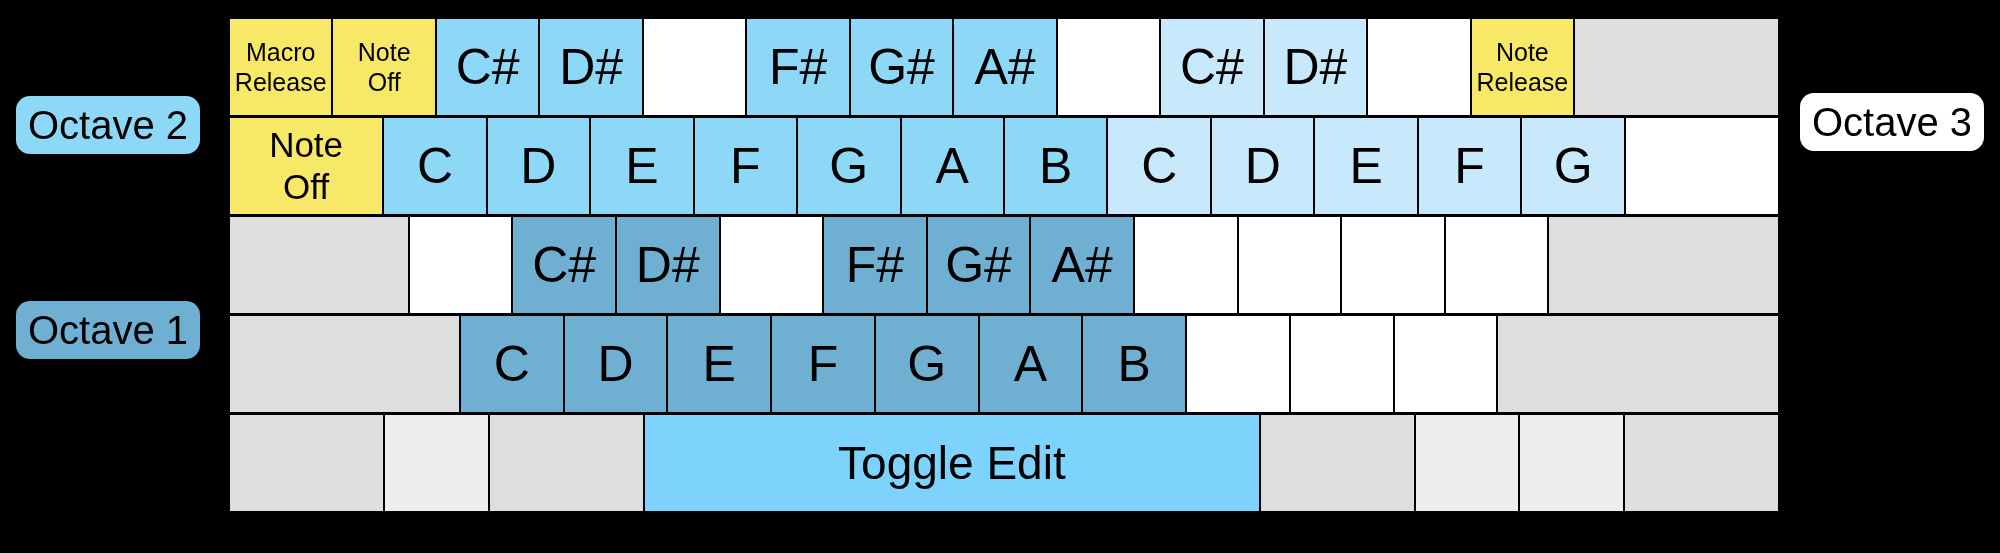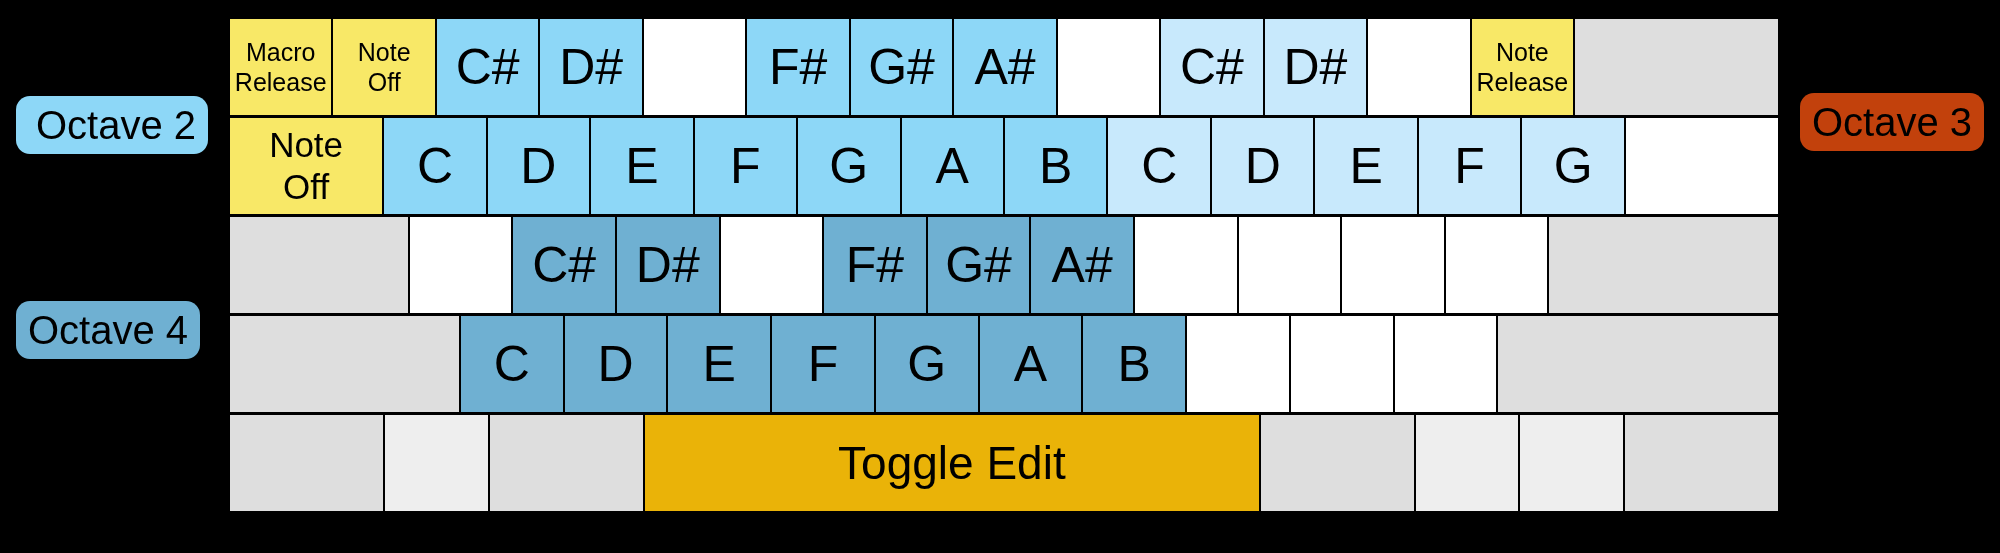--- a/index.html
+++ b/index.html
@@ -32,31 +32,31 @@
   .fs-sm{font-size:25px;line-height:1.2;}
   .fs-xl{font-size:46px;line-height:1;}
   
   .pill{
     position:absolute;
     width:184px;height:58px;
     border-radius:14px;
     display:flex;align-items:center;justify-content:center;
     font-size:40px;line-height:1;
   }
-  #pill-oct2{left:16px;top:96px;padding-left:8px;}
+  #pill-oct2{left:16px;top:96px;}
   #pill-oct1{left:16px;top:301px;}
   #pill-oct3{left:1800px;top:93px;}
 </style>
 </head>
 <body>
 
 <div id="screen" style="background: rgb(0, 0, 0);">
   <div class="pill" id="pill-oct2" style="background: rgb(141, 215, 247);">Octave 2</div>
-  <div class="pill" id="pill-oct1" style="background: rgb(111, 176, 210);">Octave 4</div>
-  <div class="pill" id="pill-oct3" style="background: #c2410c;">Octave 3</div>
+  <div class="pill" id="pill-oct1" style="background: rgb(111, 176, 210);">Octave 1</div>
+  <div class="pill" id="pill-oct3" style="background: #ffffff;">Octave 3</div>
   <div id="keyboard">
       <div class="krow">
         <div class="key fs-sm" style="flex-grow: 1; background: rgb(248, 232, 103);">
           <span>Macro</span>
           <span>Release</span>
         </div>
         <div class="key fs-sm" style="flex-grow: 1; background: rgb(248, 232, 103);">
           <span>Note</span>
           <span>Off</span>
         </div>
@@ -183,21 +183,21 @@
         </div>
         <div class="key" style="flex-grow: 1; background: rgb(255, 255, 255);"></div>
         <div class="key" style="flex-grow: 1; background: rgb(255, 255, 255);"></div>
         <div class="key" style="flex-grow: 1; background: rgb(255, 255, 255);"></div>
         <div class="key" style="flex-grow: 2.75; background: rgb(222, 222, 222);"></div>
       </div>
       <div class="krow">
         <div class="key" style="flex-grow: 1.5; background: rgb(222, 222, 222);"></div>
         <div class="key" style="flex-grow: 1; background: rgb(238, 238, 238);"></div>
         <div class="key" style="flex-grow: 1.5; background: rgb(222, 222, 222);"></div>
-        <div class="key fs-xl" style="flex-grow: 6; background: #eab308;">
+        <div class="key fs-xl" style="flex-grow: 6; background: #7dd3fc;">
           <span>Toggle Edit</span>
         </div>
         <div class="key" style="flex-grow: 1.5; background: rgb(222, 222, 222);"></div>
         <div class="key" style="flex-grow: 1; background: rgb(238, 238, 238);"></div>
         <div class="key" style="flex-grow: 1; background: rgb(238, 238, 238);"></div>
         <div class="key" style="flex-grow: 1.5; background: rgb(222, 222, 222);"></div>
       </div>
     </div>
 </div>
 

